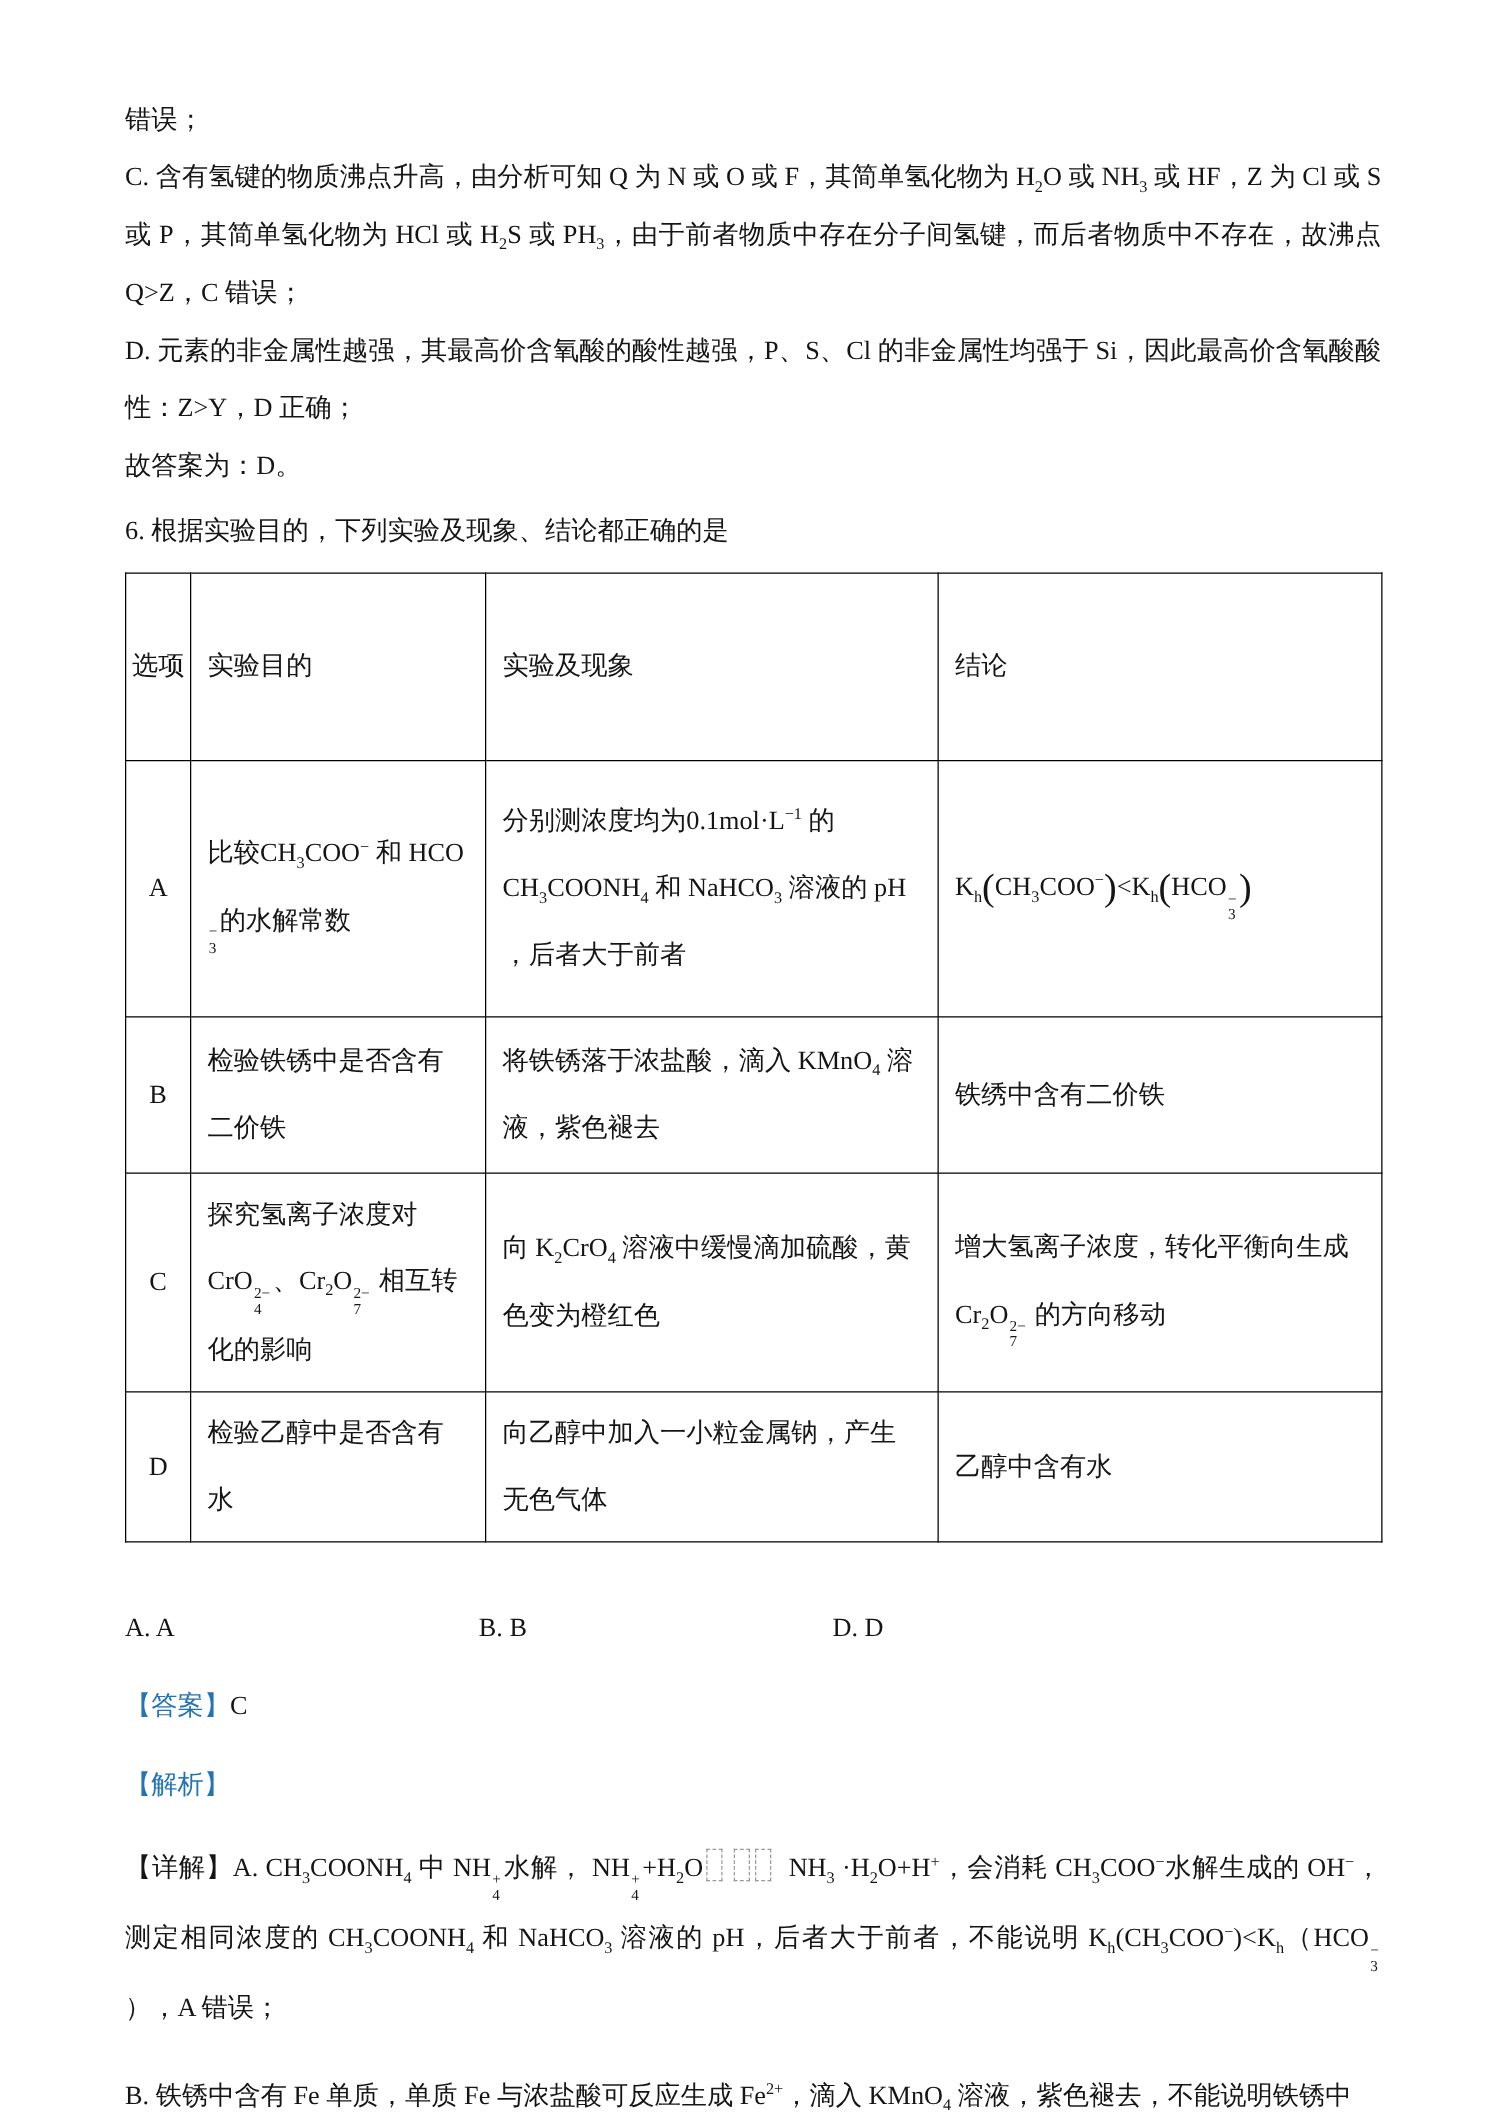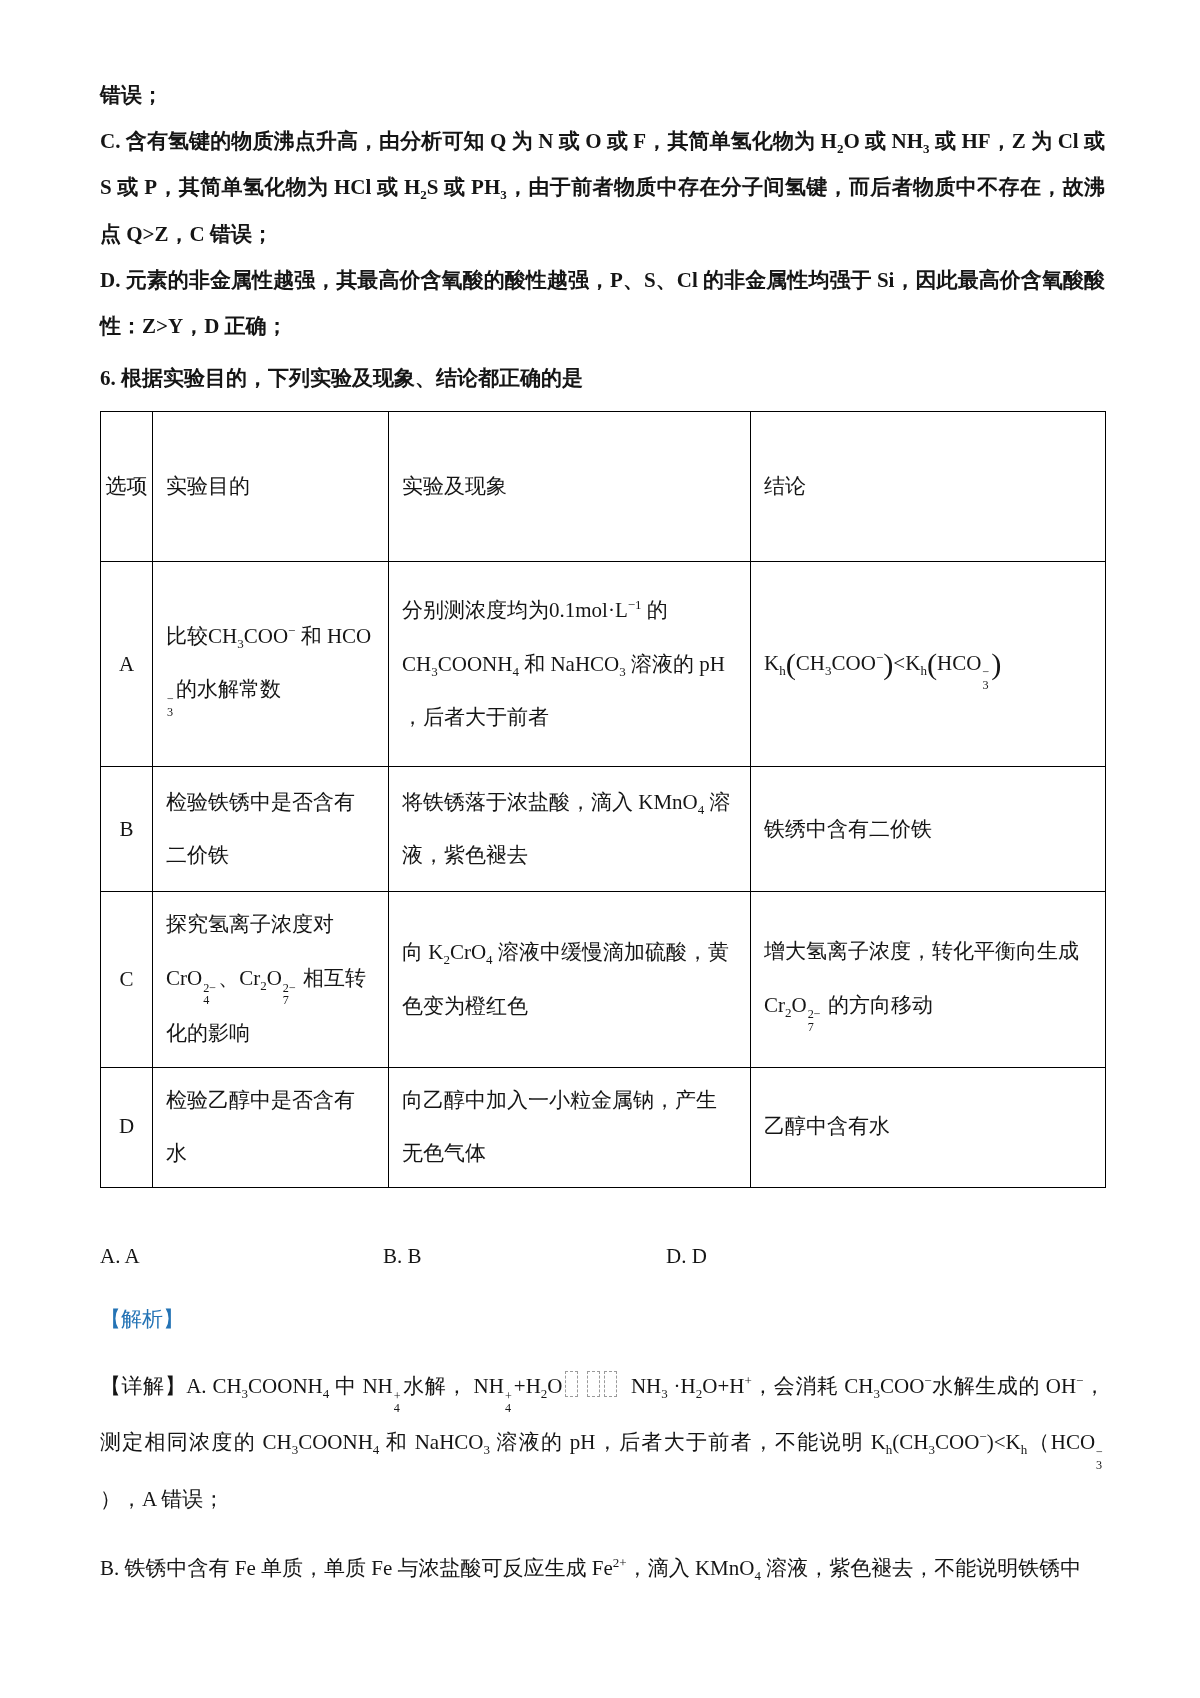--- a/index.html
+++ b/index.html
@@ -1,21 +1,21 @@
 <!DOCTYPE html>
 <html><head>
 <meta charset="utf-8">
 <style>
   html,body{margin:0;padding:0;background:#ffffff;}
   body{
     width:1200px;height:1698px;position:relative;overflow:hidden;
     font-family:"Liberation Serif","DejaVu Serif",serif;color:#151515;
   }
   .page{box-sizing:border-box;width:1200px;padding:72px 95px 0 100px;}
-  .para{font-size:21px;line-height:2.2;margin:0;text-align:justify;font-weight:bold;}
+  .para{font-size:21px;line-height:2.2;margin:0;text-align:justify;}
   .single{text-align:left;}
   sub,sup{font-size:0.62em;line-height:0;}
   sub{vertical-align:-0.4em;}
   sup{vertical-align:0.6em;}
   
   .ss{display:inline-flex;flex-direction:column;align-items:flex-start;
       font-size:0.58em;line-height:1.05;vertical-align:-0.55em;margin:0 2px 0 1px;}
   .ss .u,.ss .d{display:block;}
   
   .bp{font-size:1.45em;font-weight:400;vertical-align:-0.12em;line-height:0;}
@@ -46,20 +46,21 @@
 <body>
 
 <div class="page">
 
   <p class="para">错误；</p>
 
   <p class="para">C. 含有氢键的物质沸点升高，由分析可知 Q 为 N 或 O 或 F，其简单氢化物为 H<sub>2</sub>O 或 NH<sub>3</sub> 或 HF，Z 为 Cl 或 S 或 P，其简单氢化物为 HCl 或 H<sub>2</sub>S 或 PH<sub>3</sub>，由于前者物质中存在分子间氢键，而后者物质中不存在，故沸点 Q&gt;Z，C 错误；</p>
 
   <p class="para">D. 元素的非金属性越强，其最高价含氧酸的酸性越强，P、S、Cl 的非金属性均强于 Si，因此最高价含氧酸酸性：Z&gt;Y，D 正确；</p>
 
+  <p class="para single">故答案为：D。</p>
 
   <p class="para single stem">6. 根据实验目的，下列实验及现象、结论都正确的是</p>
 
   <table class="qtable">
     <colgroup>
       <col style="width:52px">
         <col style="width:236px">
         <col style="width:362px">
         <col style="width:355px">
     </colgroup>
@@ -111,20 +112,21 @@
     </tr>
   </tbody>
     </table>
 
   <div class="choices">
     <span>A. A</span>
     <span>B. B</span>
     <span>D. D</span>
   </div>
 
+  <p class="ansline mt28"><span class="blue">【答案】</span><span>C</span></p>
 
   <p class="ansline mt30"><span class="blue">【解析】</span></p>
 
   <p class="detail"><span>【详解】</span><span>A. CH<sub>3</sub>COONH<sub>4</sub> 中 NH<span class="ss">
           <span class="u">+</span>
           <span class="d">4</span>
         </span>水解， NH<span class="ss">
           <span class="u">+</span>
           <span class="d">4</span>
         </span>+H<sub>2</sub>O<span class="tofu"></span> <span class="tofu"></span><span class="tofu"></span>&nbsp; NH<sub>3</sub> ·H<sub>2</sub>O+H<sup>+</sup>，会消耗 CH<sub>3</sub>COO<sup>−</sup>水解生成的 OH<sup>−</sup>，测定相同浓度的 CH<sub>3</sub>COONH<sub>4</sub> 和 NaHCO<sub>3</sub> 溶液的 pH，后者大于前者，不能说明 K<sub>h</sub>(CH<sub>3</sub>COO<sup>−</sup>)&lt;K<sub>h</sub>（HCO<span class="ss">

